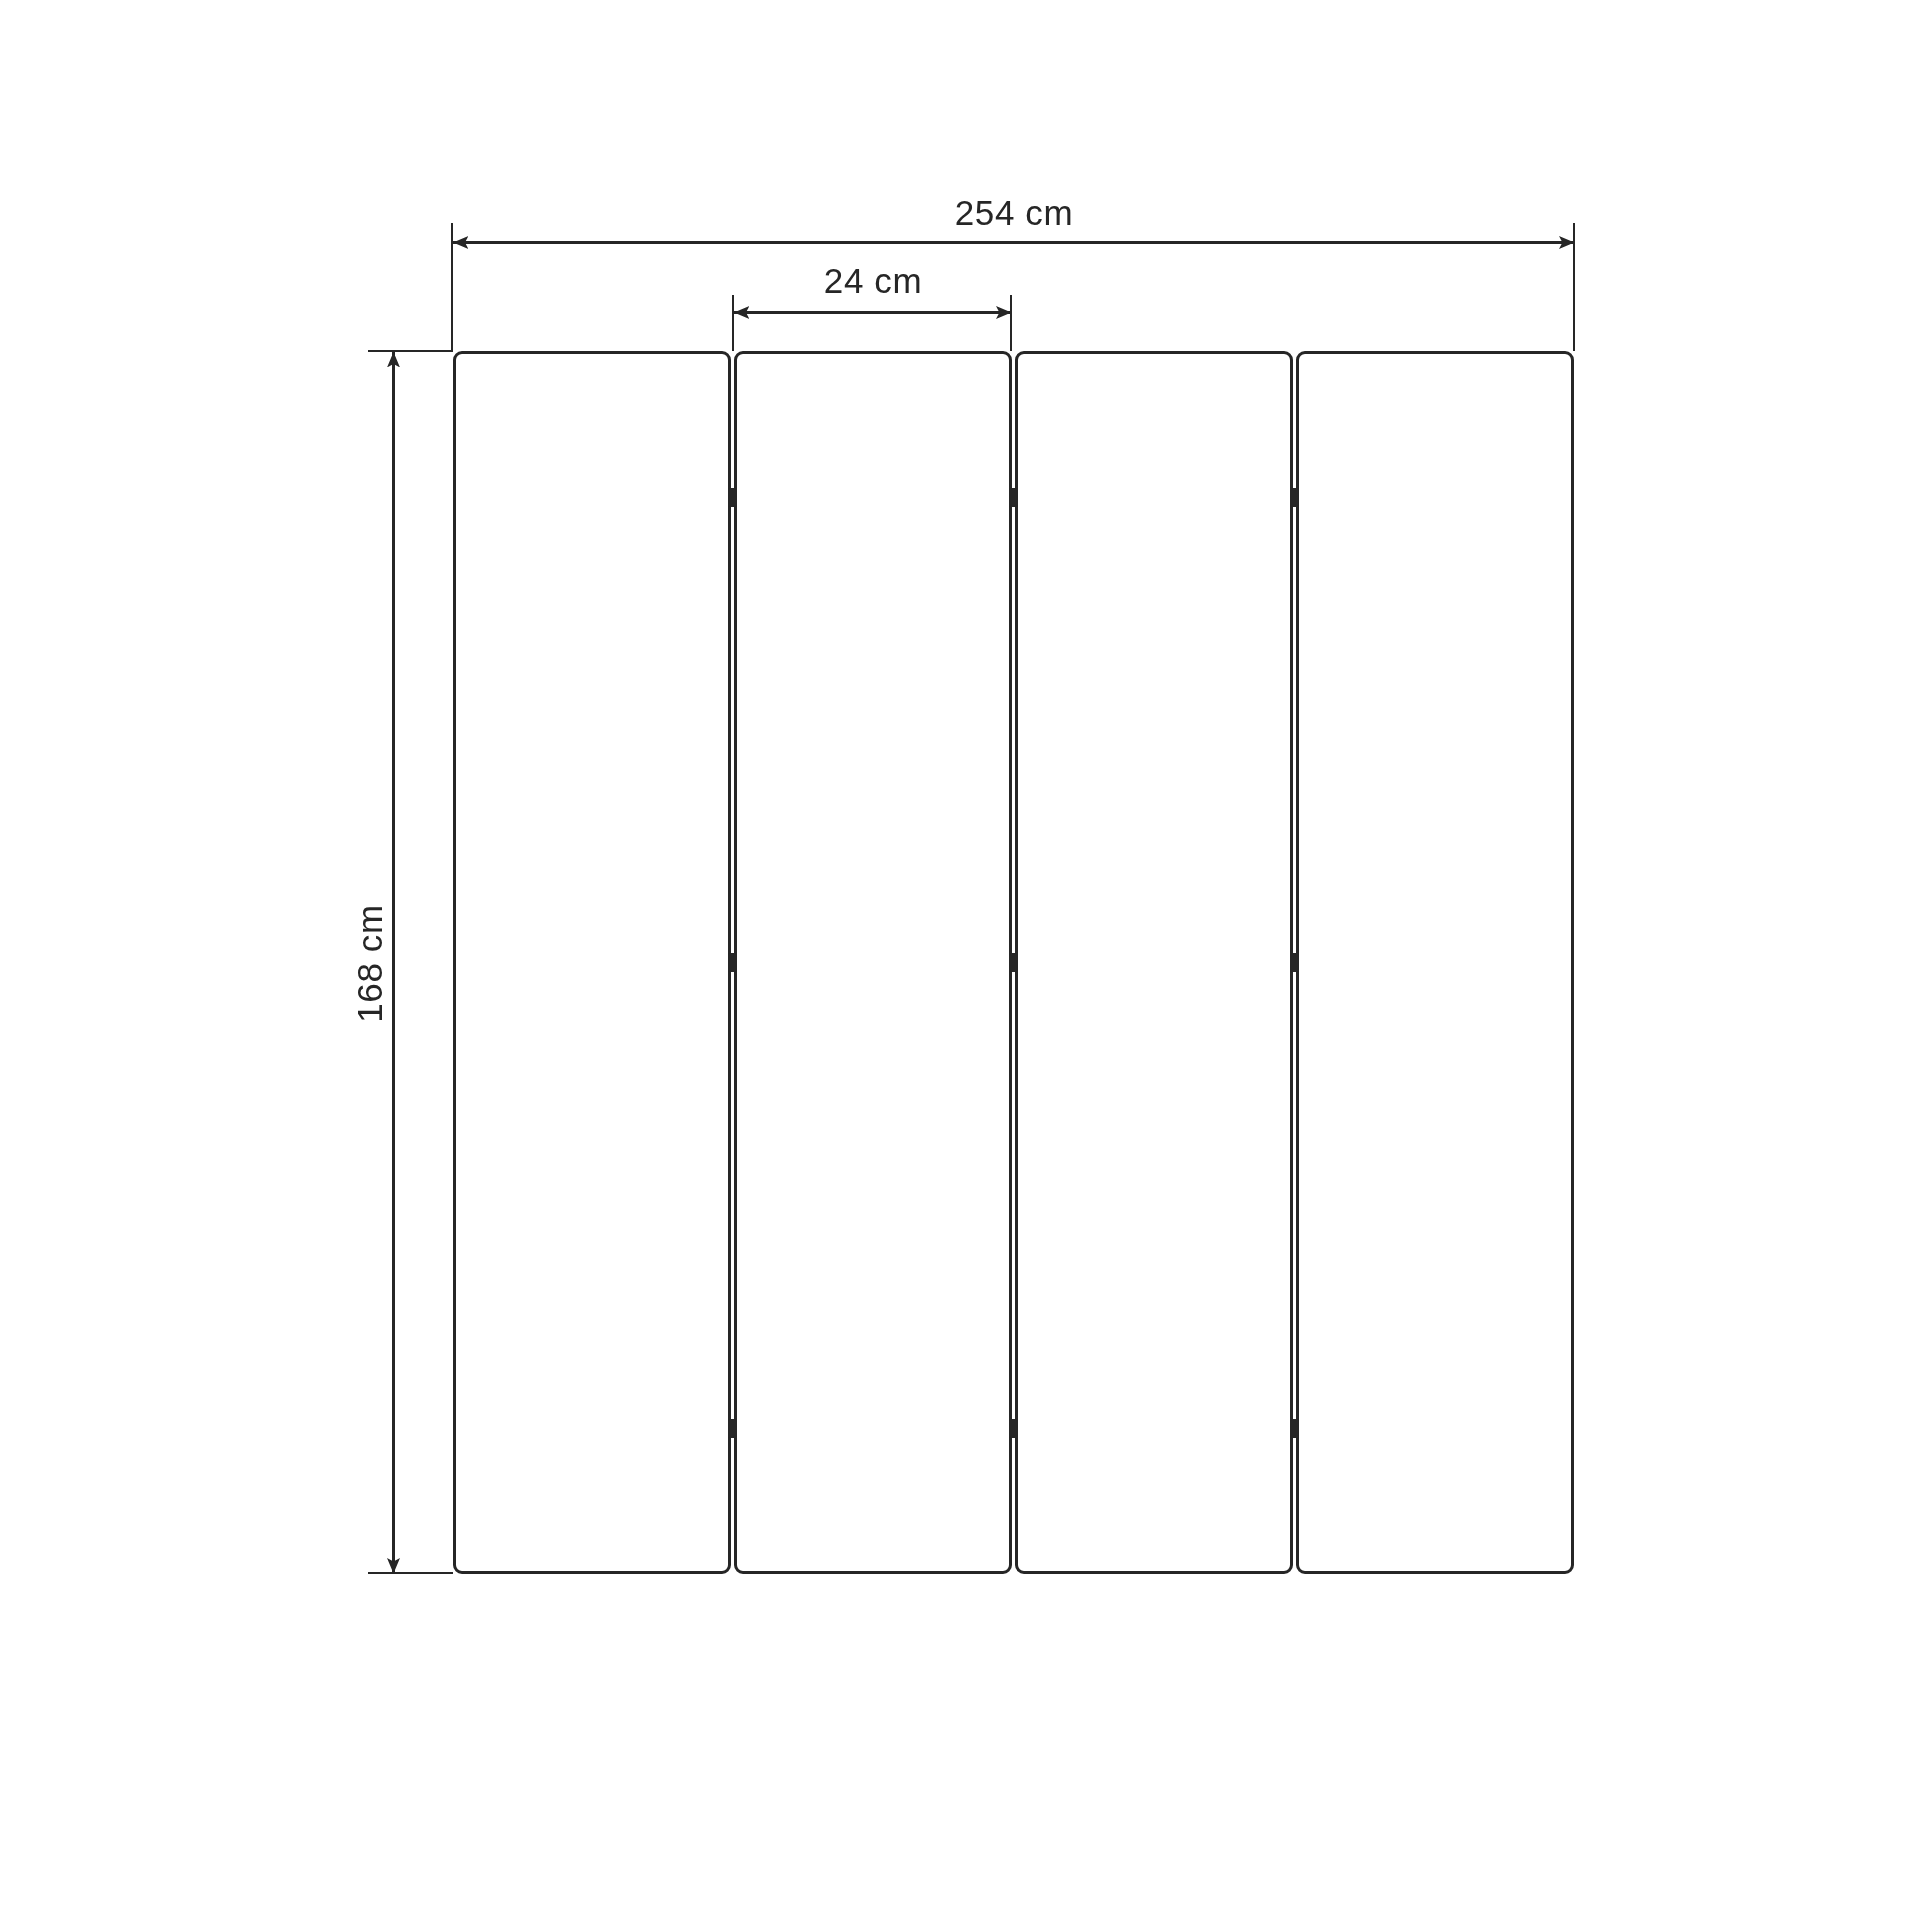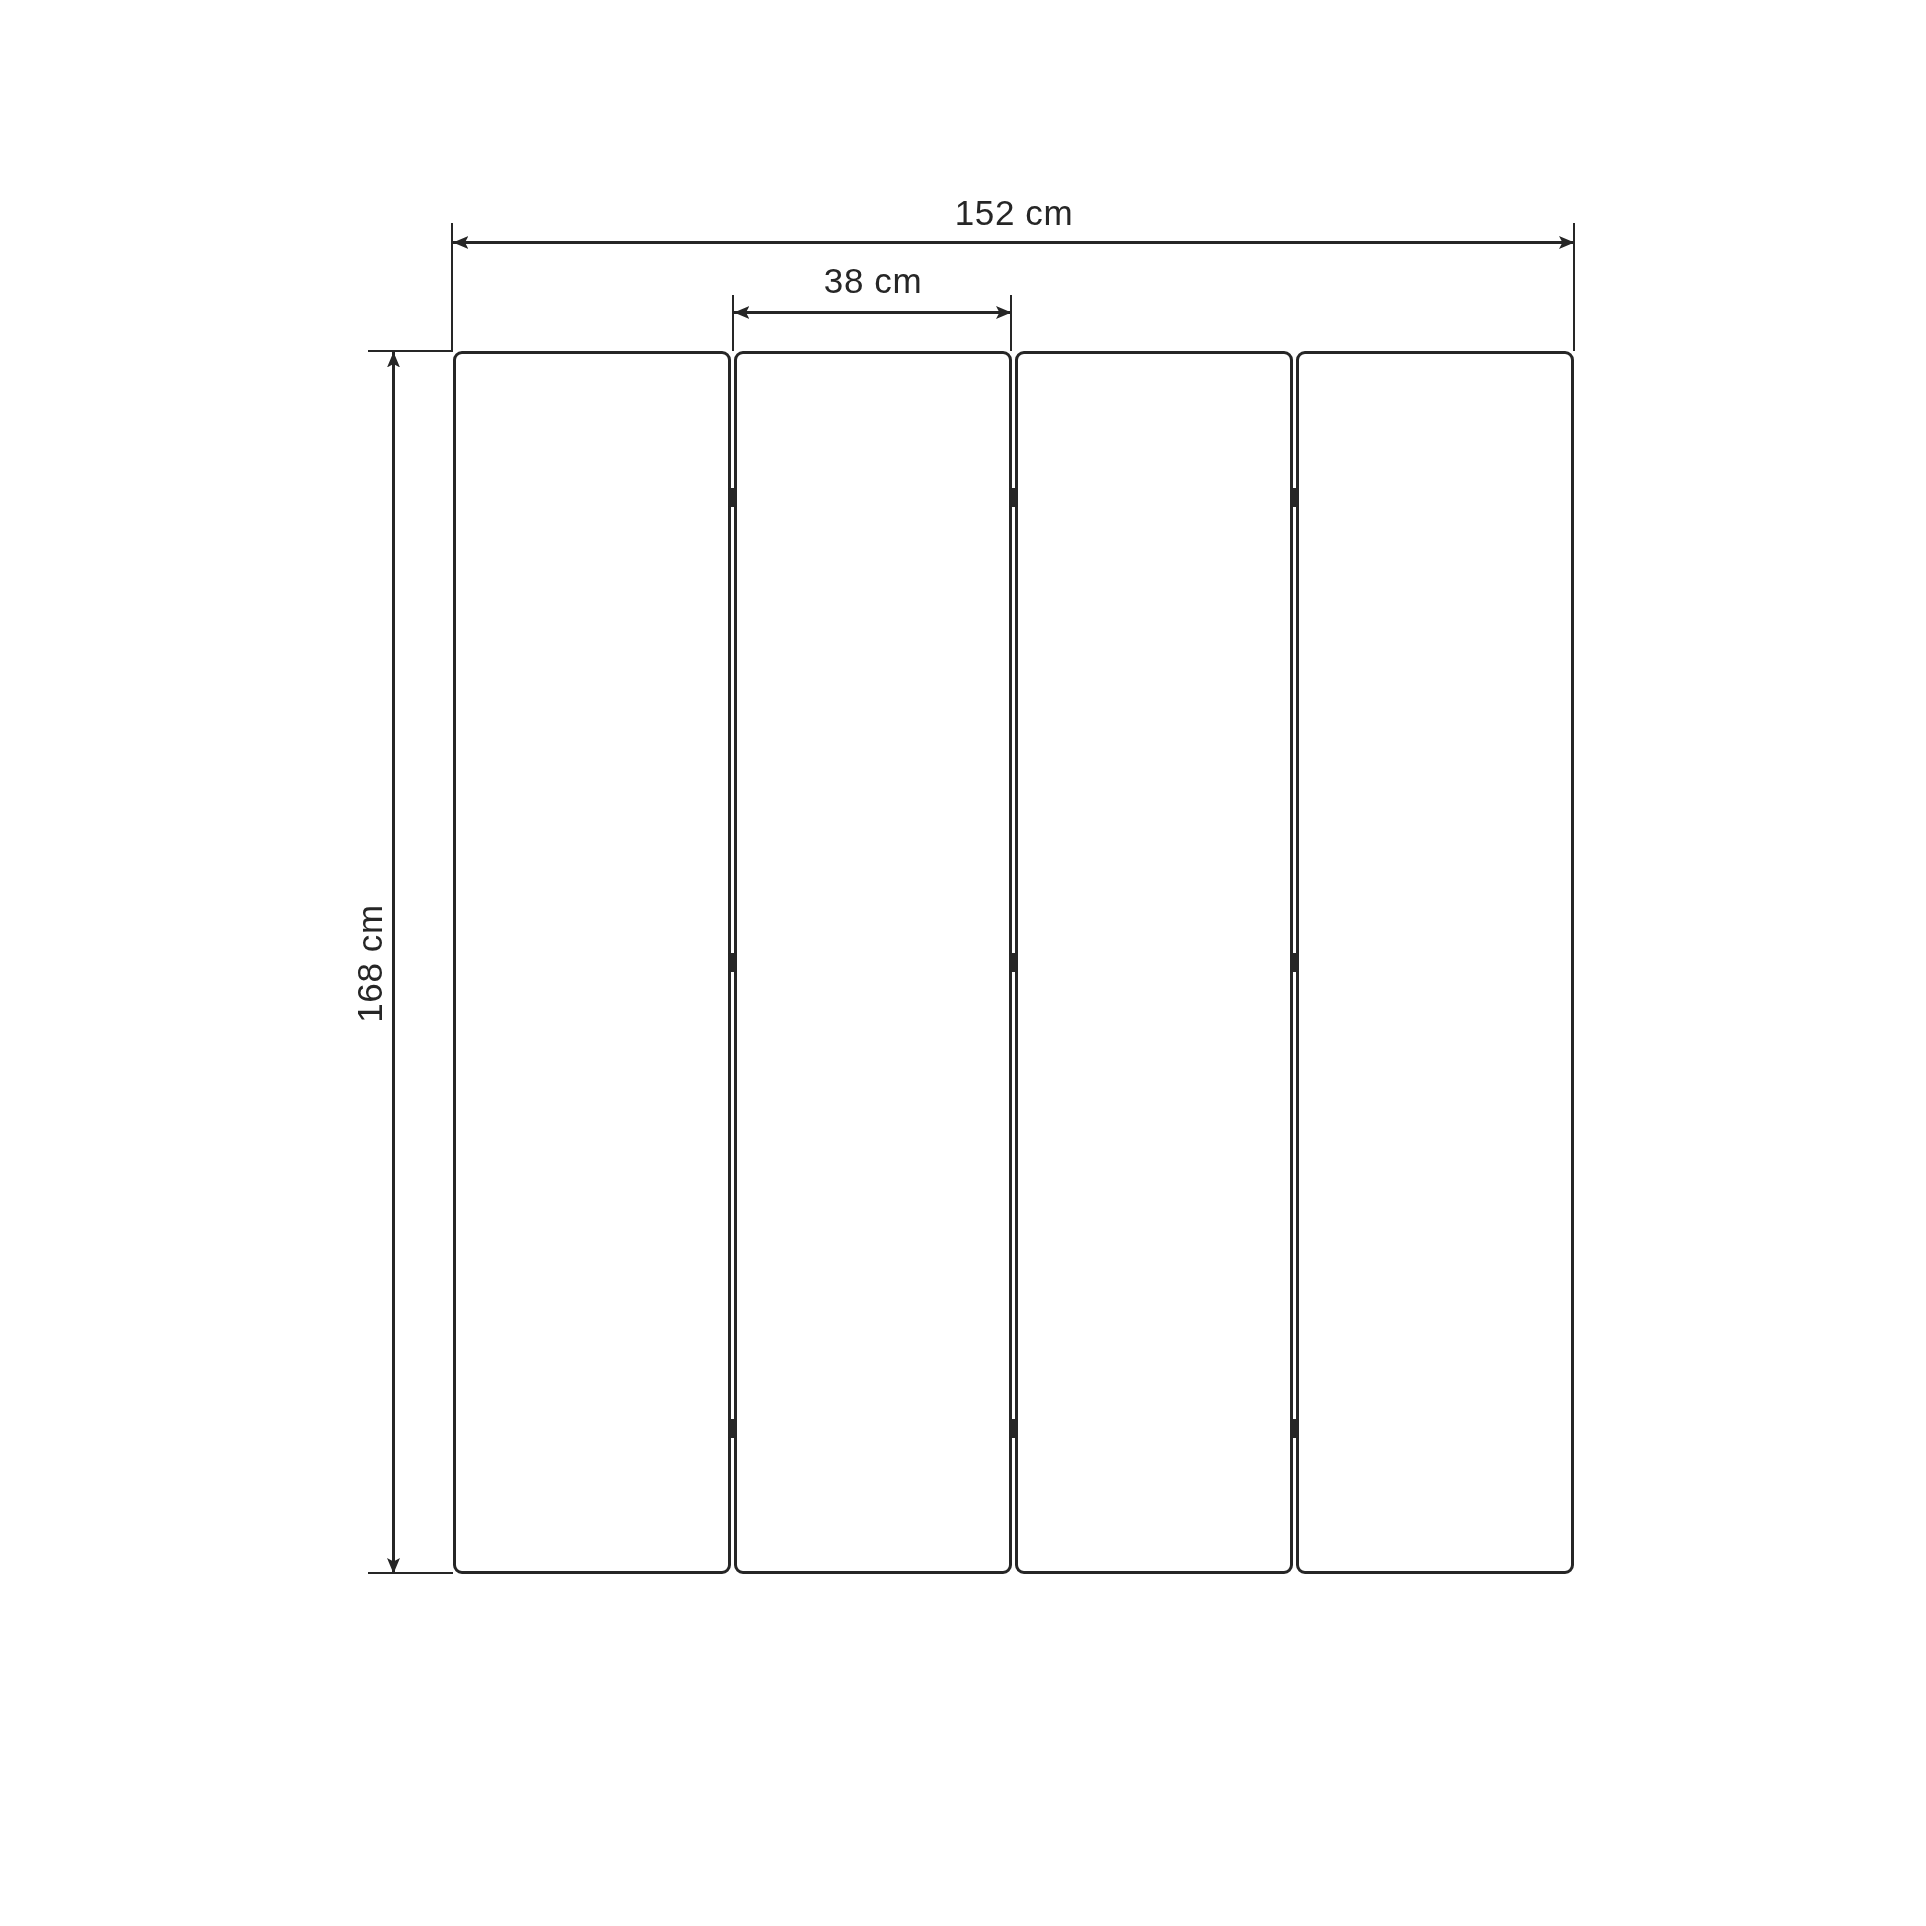--- a/index.html
+++ b/index.html
@@ -68,30 +68,30 @@
 <body>
 
 <div class="canvas">
 
   <div>
     <div class="ext v" style="left:451px;top:223px;height:128px"></div>
     <div class="ext v" style="left:1573px;top:223px;height:128px"></div>
     <div class="dline h" style="left:453px;top:241px;width:1122px"></div>
     <div class="ah left" style="left:453px;top:236px"></div>
     <div class="ah right" style="left:1559px;top:236px"></div>
-    <div class="dlabel" style="left:453px;top:195px;width:1122px">152 cm</div>
+    <div class="dlabel" style="left:453px;top:195px;width:1122px">254 cm</div>
   </div>
 
   <div>
     <div class="ext v" style="left:732px;top:295px;height:56px"></div>
     <div class="ext v" style="left:1010px;top:295px;height:56px"></div>
     <div class="dline h" style="left:734px;top:311px;width:278px"></div>
     <div class="ah left" style="left:734px;top:306px"></div>
     <div class="ah right" style="left:996px;top:306px"></div>
-    <div class="dlabel" style="left:734px;top:263px;width:278px">38 cm</div>
+    <div class="dlabel" style="left:734px;top:263px;width:278px">24 cm</div>
   </div>
 
   <div>
     <div class="ext h" style="left:368px;top:350px;width:85px"></div>
     <div class="ext h" style="left:368px;top:1572px;width:85px"></div>
     <div class="dline v" style="left:392px;top:352px;height:1221px"></div>
     <div class="ah up" style="left:387px;top:352px"></div>
     <div class="ah down" style="left:387px;top:1558px"></div>
     <div class="dlabel rot" style="left:241px;top:946px;width:257px">168 cm</div>
   </div>

